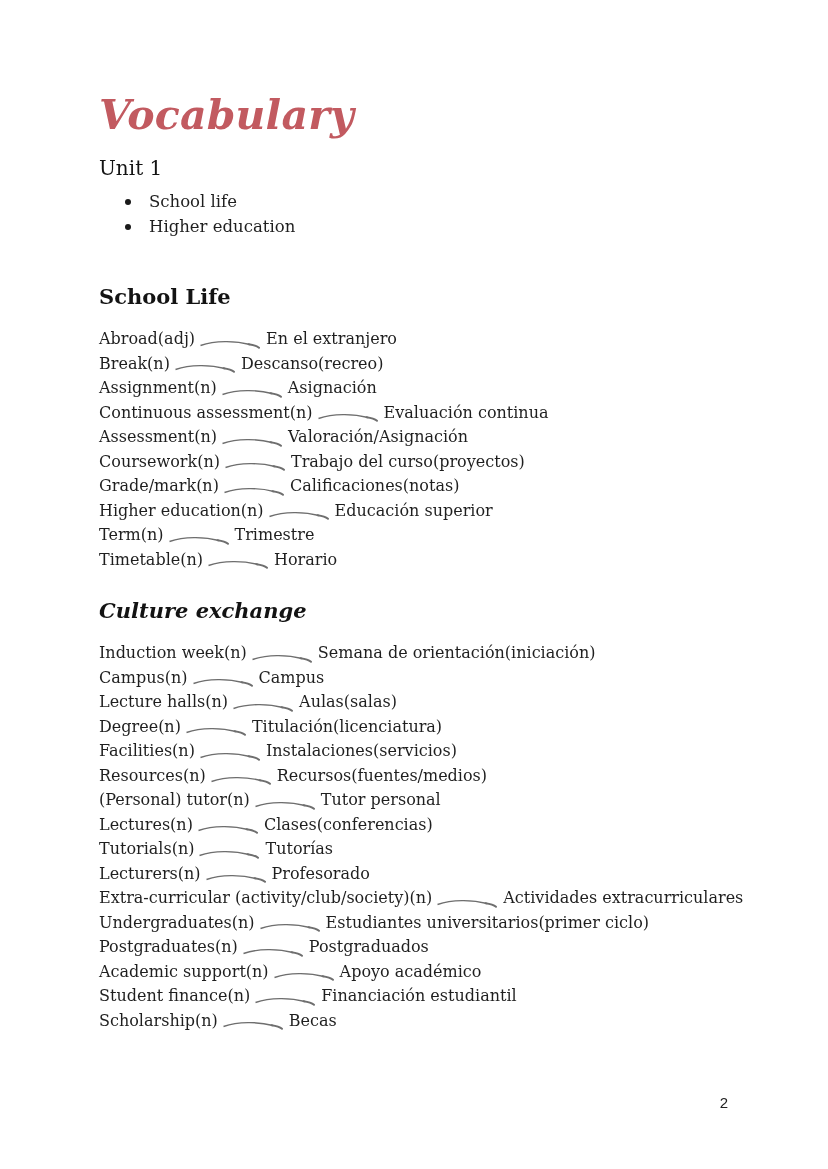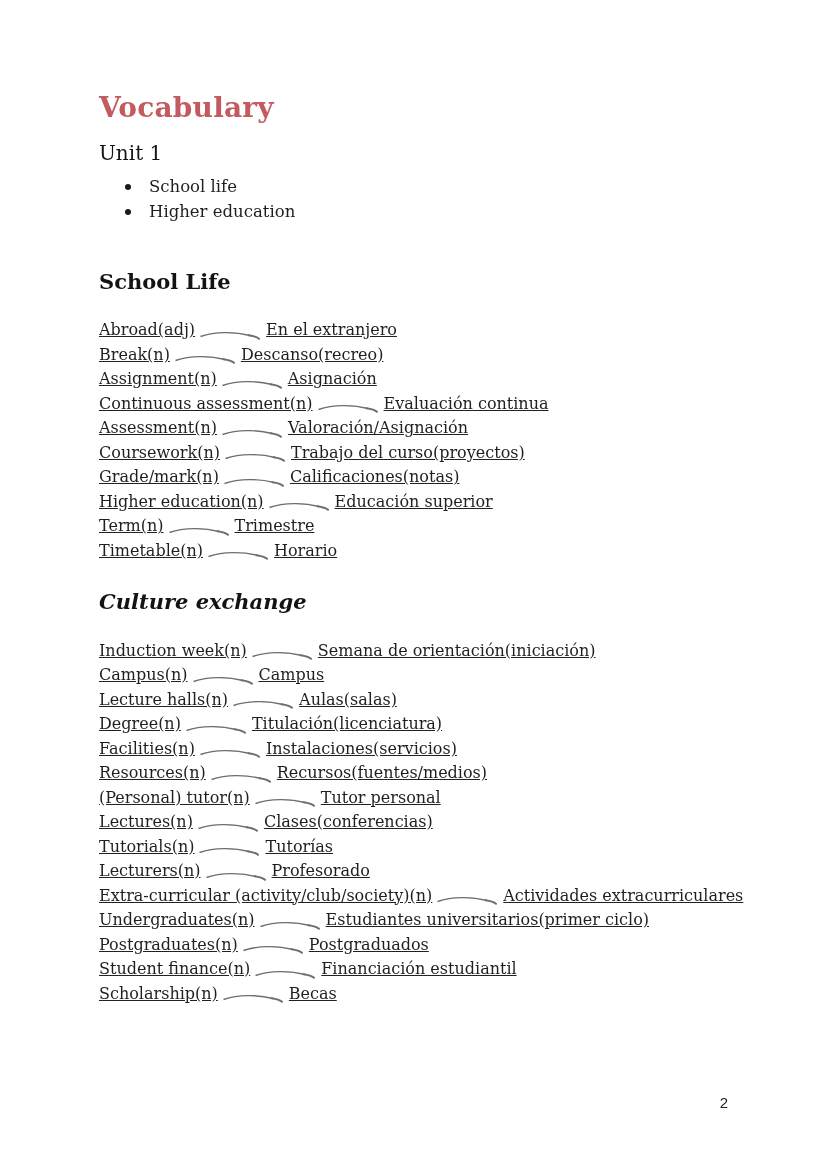--- a/index.html
+++ b/index.html
@@ -9,25 +9,26 @@
     overflow: hidden;
     font-family: "DejaVu Serif", serif;
     color: #212121;
     position: relative;
   }
   .page { width: 828px; height: 1169px; position: relative; background: #ffffff; }
   .content { padding: 92px 16px 0 99px; }
 
   .doc-title {
     margin: 0;
-    font-size: 28px;
+    font-size: 41px;
     line-height: 1.15;
     font-weight: 700;
     letter-spacing: 0.2px;
     color: #c25a60;
+    font-style: italic;
   }
   .unit-heading {
     margin: 16px 0 0 0;
     font-size: 20px;
     line-height: 1.3;
     font-weight: 400;
     color: #131313;
   }
   .bullet-list { margin: 8px 0 0 0; padding: 0; list-style: none; }
   .bullet-item {
@@ -39,21 +40,21 @@
     background: #1a1a1a; margin: 0 18px 0 26px; flex: 0 0 auto;
   }
   .section-heading {
     margin: 44px 0 0 0;
     font-size: 21px;
     line-height: 1.3;
     font-weight: 700;
     color: #131313;
   }
   .section-heading.second { margin-top: 26px; font-style: italic; }
-  .vocab-rows { margin-top: 22px; text-decoration: underline; }
+  .vocab-rows { margin-top: 16px; }
   .vocab-row {
     display: flex; align-items: center;
     height: 24.5px; white-space: nowrap;
     font-size: 16px; color: #1f1f1f;
   }
   .term { flex: 0 0 auto; }
   .connector {
     flex: 0 0 auto;
     margin: 8px 5px 0 4px;
     display: inline-block;
@@ -296,20 +297,28 @@
 
   <div class="vocab-row">
     <span class="term">Postgraduates(n)</span>
     <svg class="connector" width="62" height="14" viewBox="0 0 62 14" aria-hidden="true">
       <path d="M1.5 9.5 C 16 4.5, 36 4.5, 51 8.5" stroke-width="1.4"></path>
       <path d="M49.5 8.2 Q 57 9.2, 60 11.8" stroke-width="2" stroke-linecap="round"></path>
     </svg>
     <span class="translation">Postgraduados</span>
   </div>
 
+  <div class="vocab-row">
+    <span class="term">Academic support(n)</span>
+    <svg class="connector" width="62" height="14" viewBox="0 0 62 14" aria-hidden="true">
+      <path d="M1.5 9.5 C 16 4.5, 36 4.5, 51 8.5" stroke-width="1.4"></path>
+      <path d="M49.5 8.2 Q 57 9.2, 60 11.8" stroke-width="2" stroke-linecap="round"></path>
+    </svg>
+    <span class="translation">Apoyo académico</span>
+  </div>
 
   <div class="vocab-row">
     <span class="term">Student finance(n)</span>
     <svg class="connector" width="62" height="14" viewBox="0 0 62 14" aria-hidden="true">
       <path d="M1.5 9.5 C 16 4.5, 36 4.5, 51 8.5" stroke-width="1.4"></path>
       <path d="M49.5 8.2 Q 57 9.2, 60 11.8" stroke-width="2" stroke-linecap="round"></path>
     </svg>
     <span class="translation">Financiación estudiantil</span>
   </div>
 

